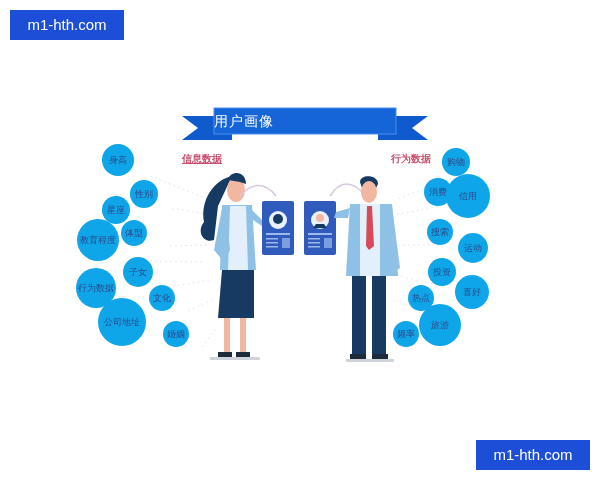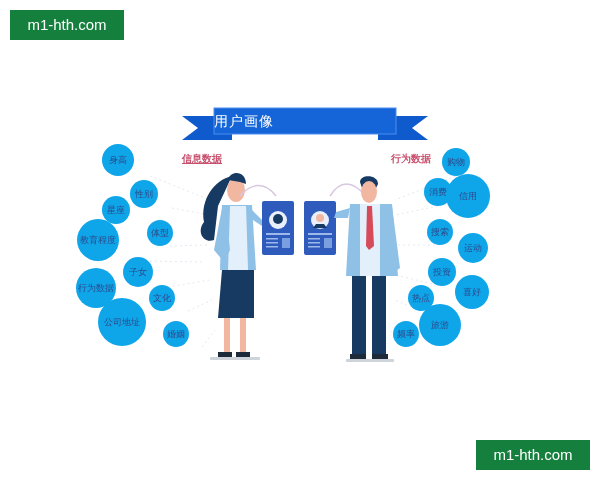--- a/index.html
+++ b/index.html
@@ -1,18 +1,18 @@
 <!DOCTYPE html>
 <html><head>
   <meta charset="utf-8">
   <style>
     html, body { margin:0; padding:0; }
     body { width:600px; height:480px; background:#ffffff; position:relative; overflow:hidden;
            font-family:"DejaVu Sans", sans-serif; }
-    .watermark { position:absolute; background:#15803d; color:#ffffff; font-family:"Liberation Sans", sans-serif;
+    .watermark { position:absolute; background:#1d4ed8; color:#ffffff; font-family:"Liberation Sans", sans-serif;
                  font-size:15px; line-height:30px; text-align:center; }
     .wm-top { left:10px; top:10px; width:114px; height:30px; }
     .wm-bottom { left:476px; top:440px; width:114px; height:30px; }
     .ribbon-title { position:absolute; left:214px; top:108px; width:182px; height:26px; color:#fff;
                     font-size:14px; line-height:26px; letter-spacing:1px; }
     .section-label { position:absolute; color:#c8506e; font-size:10px; font-weight:bold; }
     .bubble { position:absolute; border-radius:50%; background:#0ea5e9; color:#2e4a8a;
               display:flex; align-items:center; justify-content:center; font-size:9px; text-align:center; }
     svg { position:absolute; left:0; top:0; }
   </style>
@@ -47,21 +47,21 @@
       <line x1="442" y1="286" x2="395" y2="275"></line>
     <line x1="421" y1="311" x2="395" y2="300"></line>
       <line x1="406" y1="347" x2="390" y2="330"></line>
   </g>
 </svg>
 
 <div id="left-bubbles">
     <div class="bubble" style="left: 102px; top: 144px; width: 32px; height: 32px;">身高</div>
     <div class="bubble" style="left: 130px; top: 180px; width: 28px; height: 28px;">性别</div>
     <div class="bubble" style="left: 102px; top: 196px; width: 28px; height: 28px;">星座</div>
-    <div class="bubble" style="left: 147px; top: 220px; width: 26px; height: 26px;">体型</div>
+    <div class="bubble" style="left: 121px; top: 220px; width: 26px; height: 26px;">体型</div>
     <div class="bubble" style="left: 77px; top: 219px; width: 42px; height: 42px;">教育程度</div>
     <div class="bubble" style="left: 123px; top: 257px; width: 30px; height: 30px;">子女</div>
     <div class="bubble" style="left: 76px; top: 268px; width: 40px; height: 40px;">行为数据</div>
     <div class="bubble" style="left: 149px; top: 285px; width: 26px; height: 26px;">文化</div>
     <div class="bubble" style="left: 98px; top: 298px; width: 48px; height: 48px;">公司地址</div>
     <div class="bubble" style="left: 163px; top: 321px; width: 26px; height: 26px;">婚姻</div>
   </div>
 <div id="right-bubbles">
     <div class="bubble" style="left: 442px; top: 148px; width: 28px; height: 28px;">购物</div>
     <div class="bubble" style="left: 424px; top: 178px; width: 28px; height: 28px;">消费</div>

